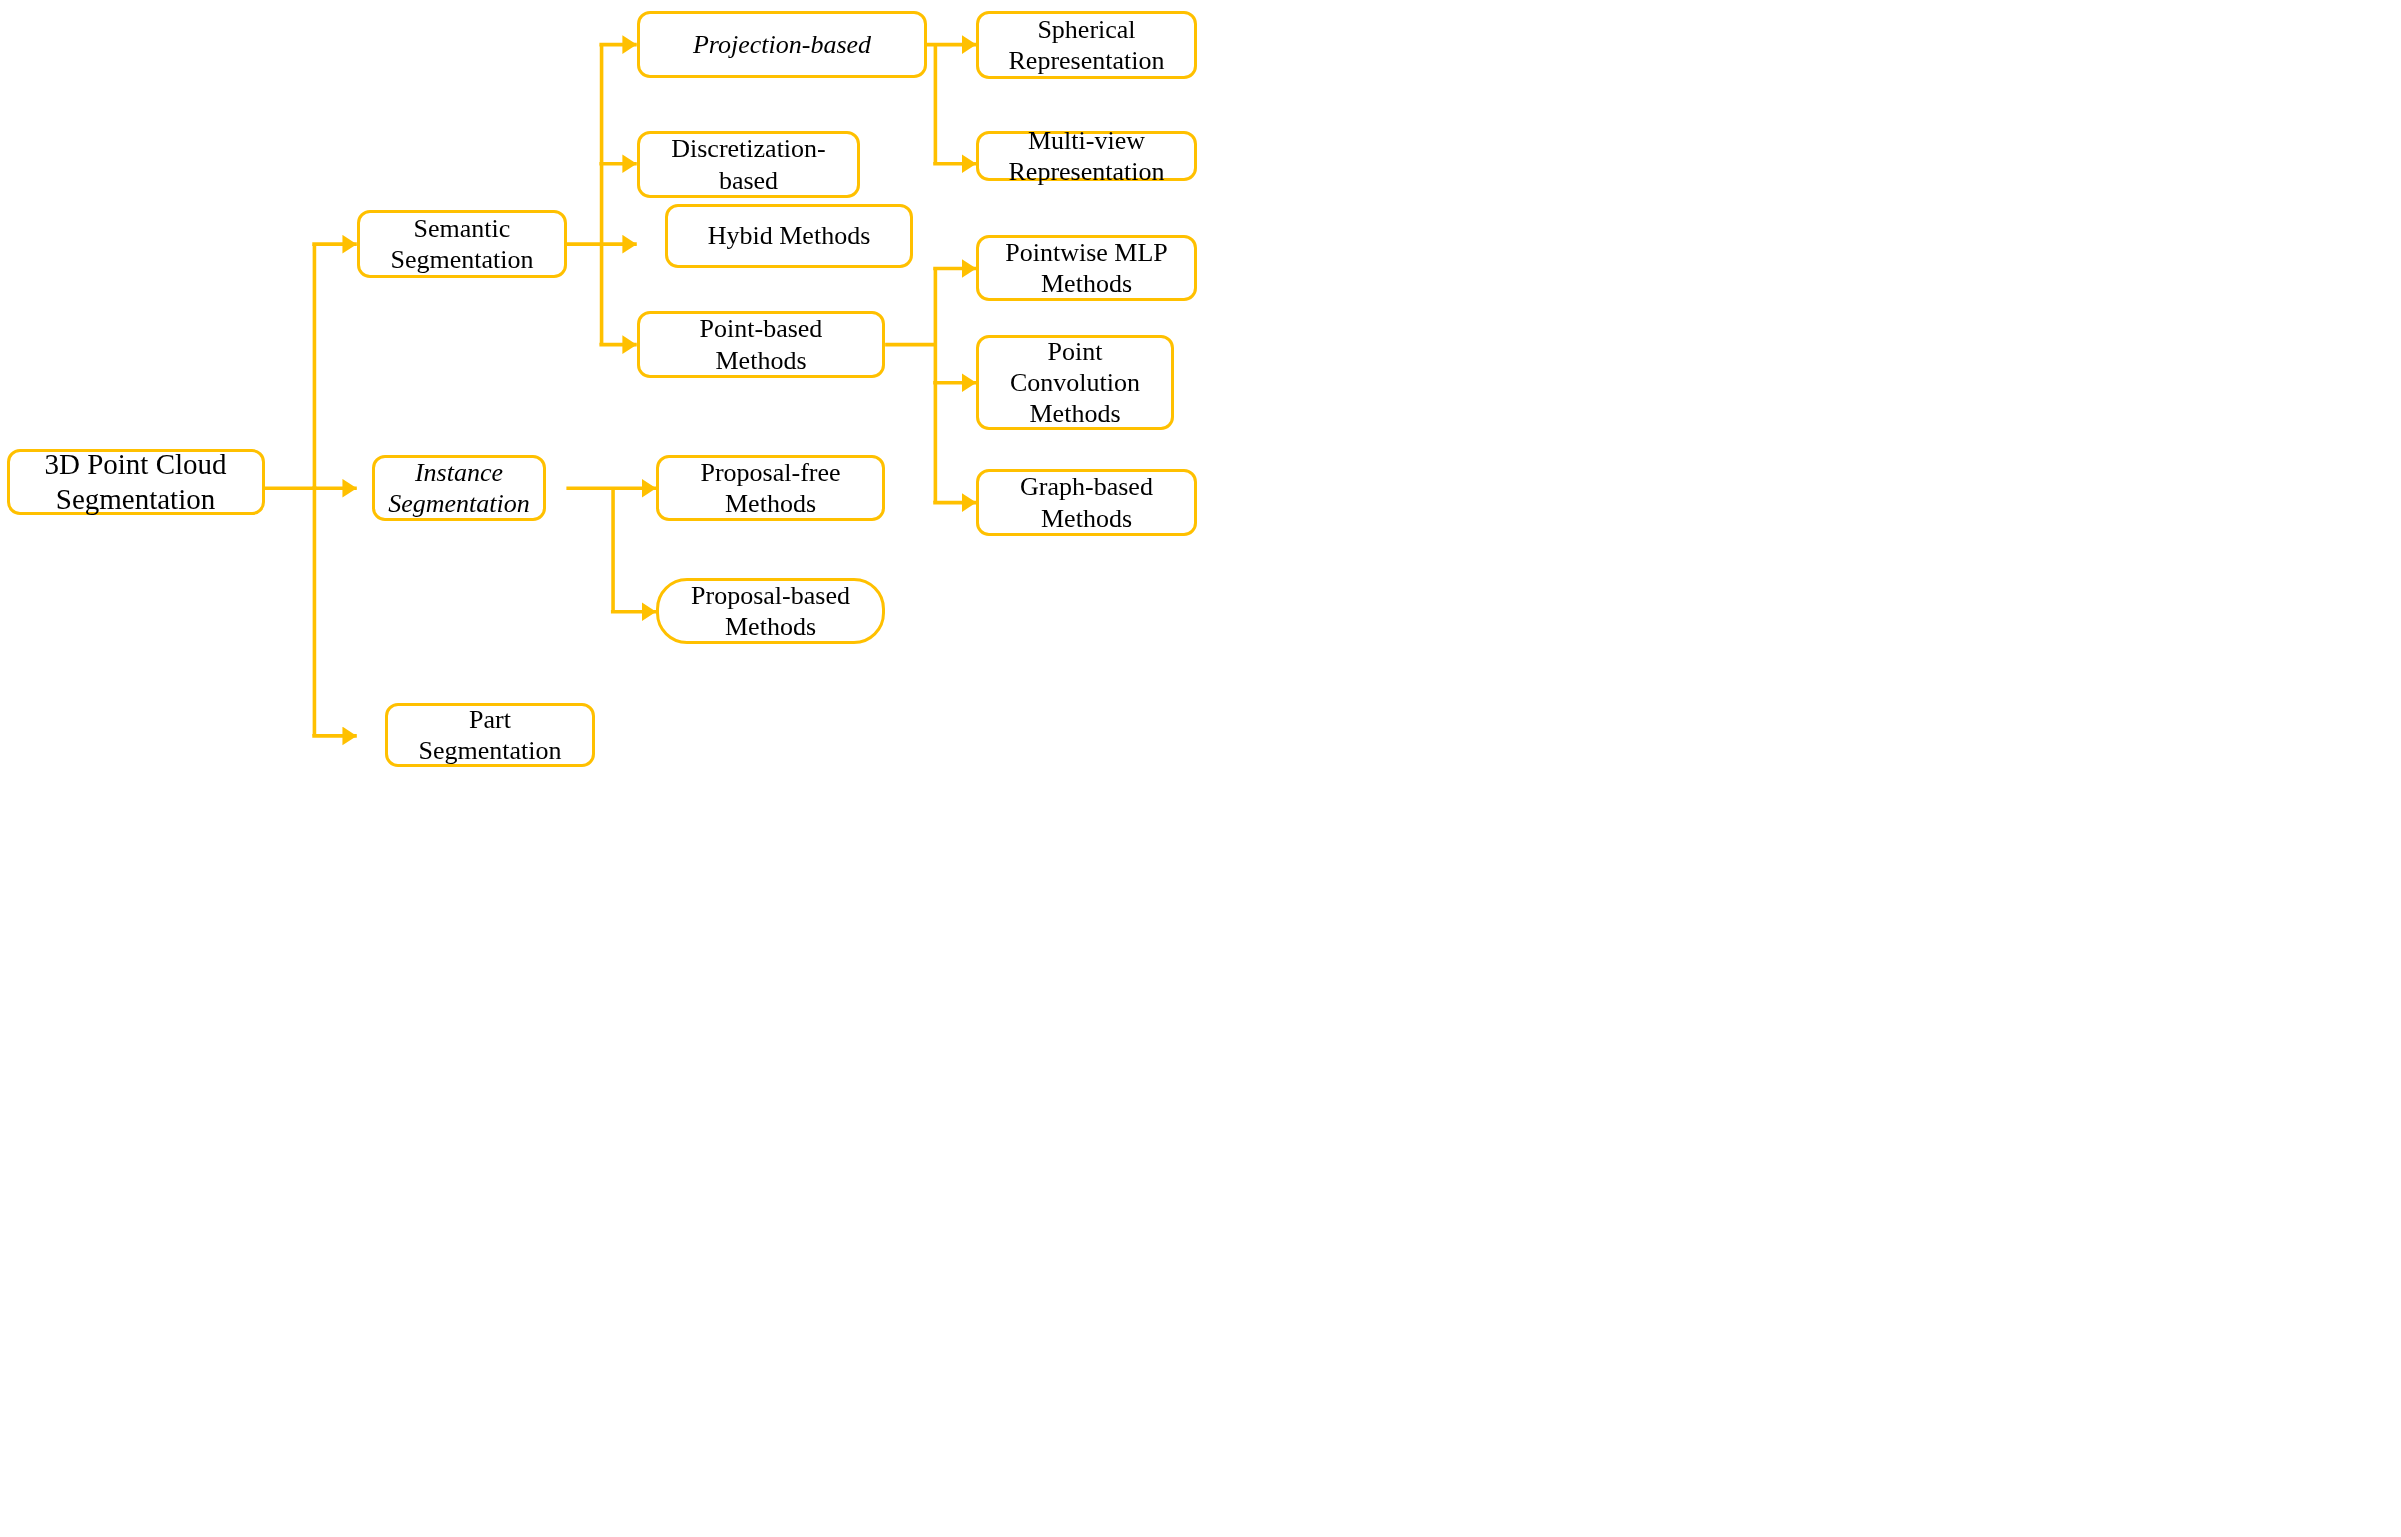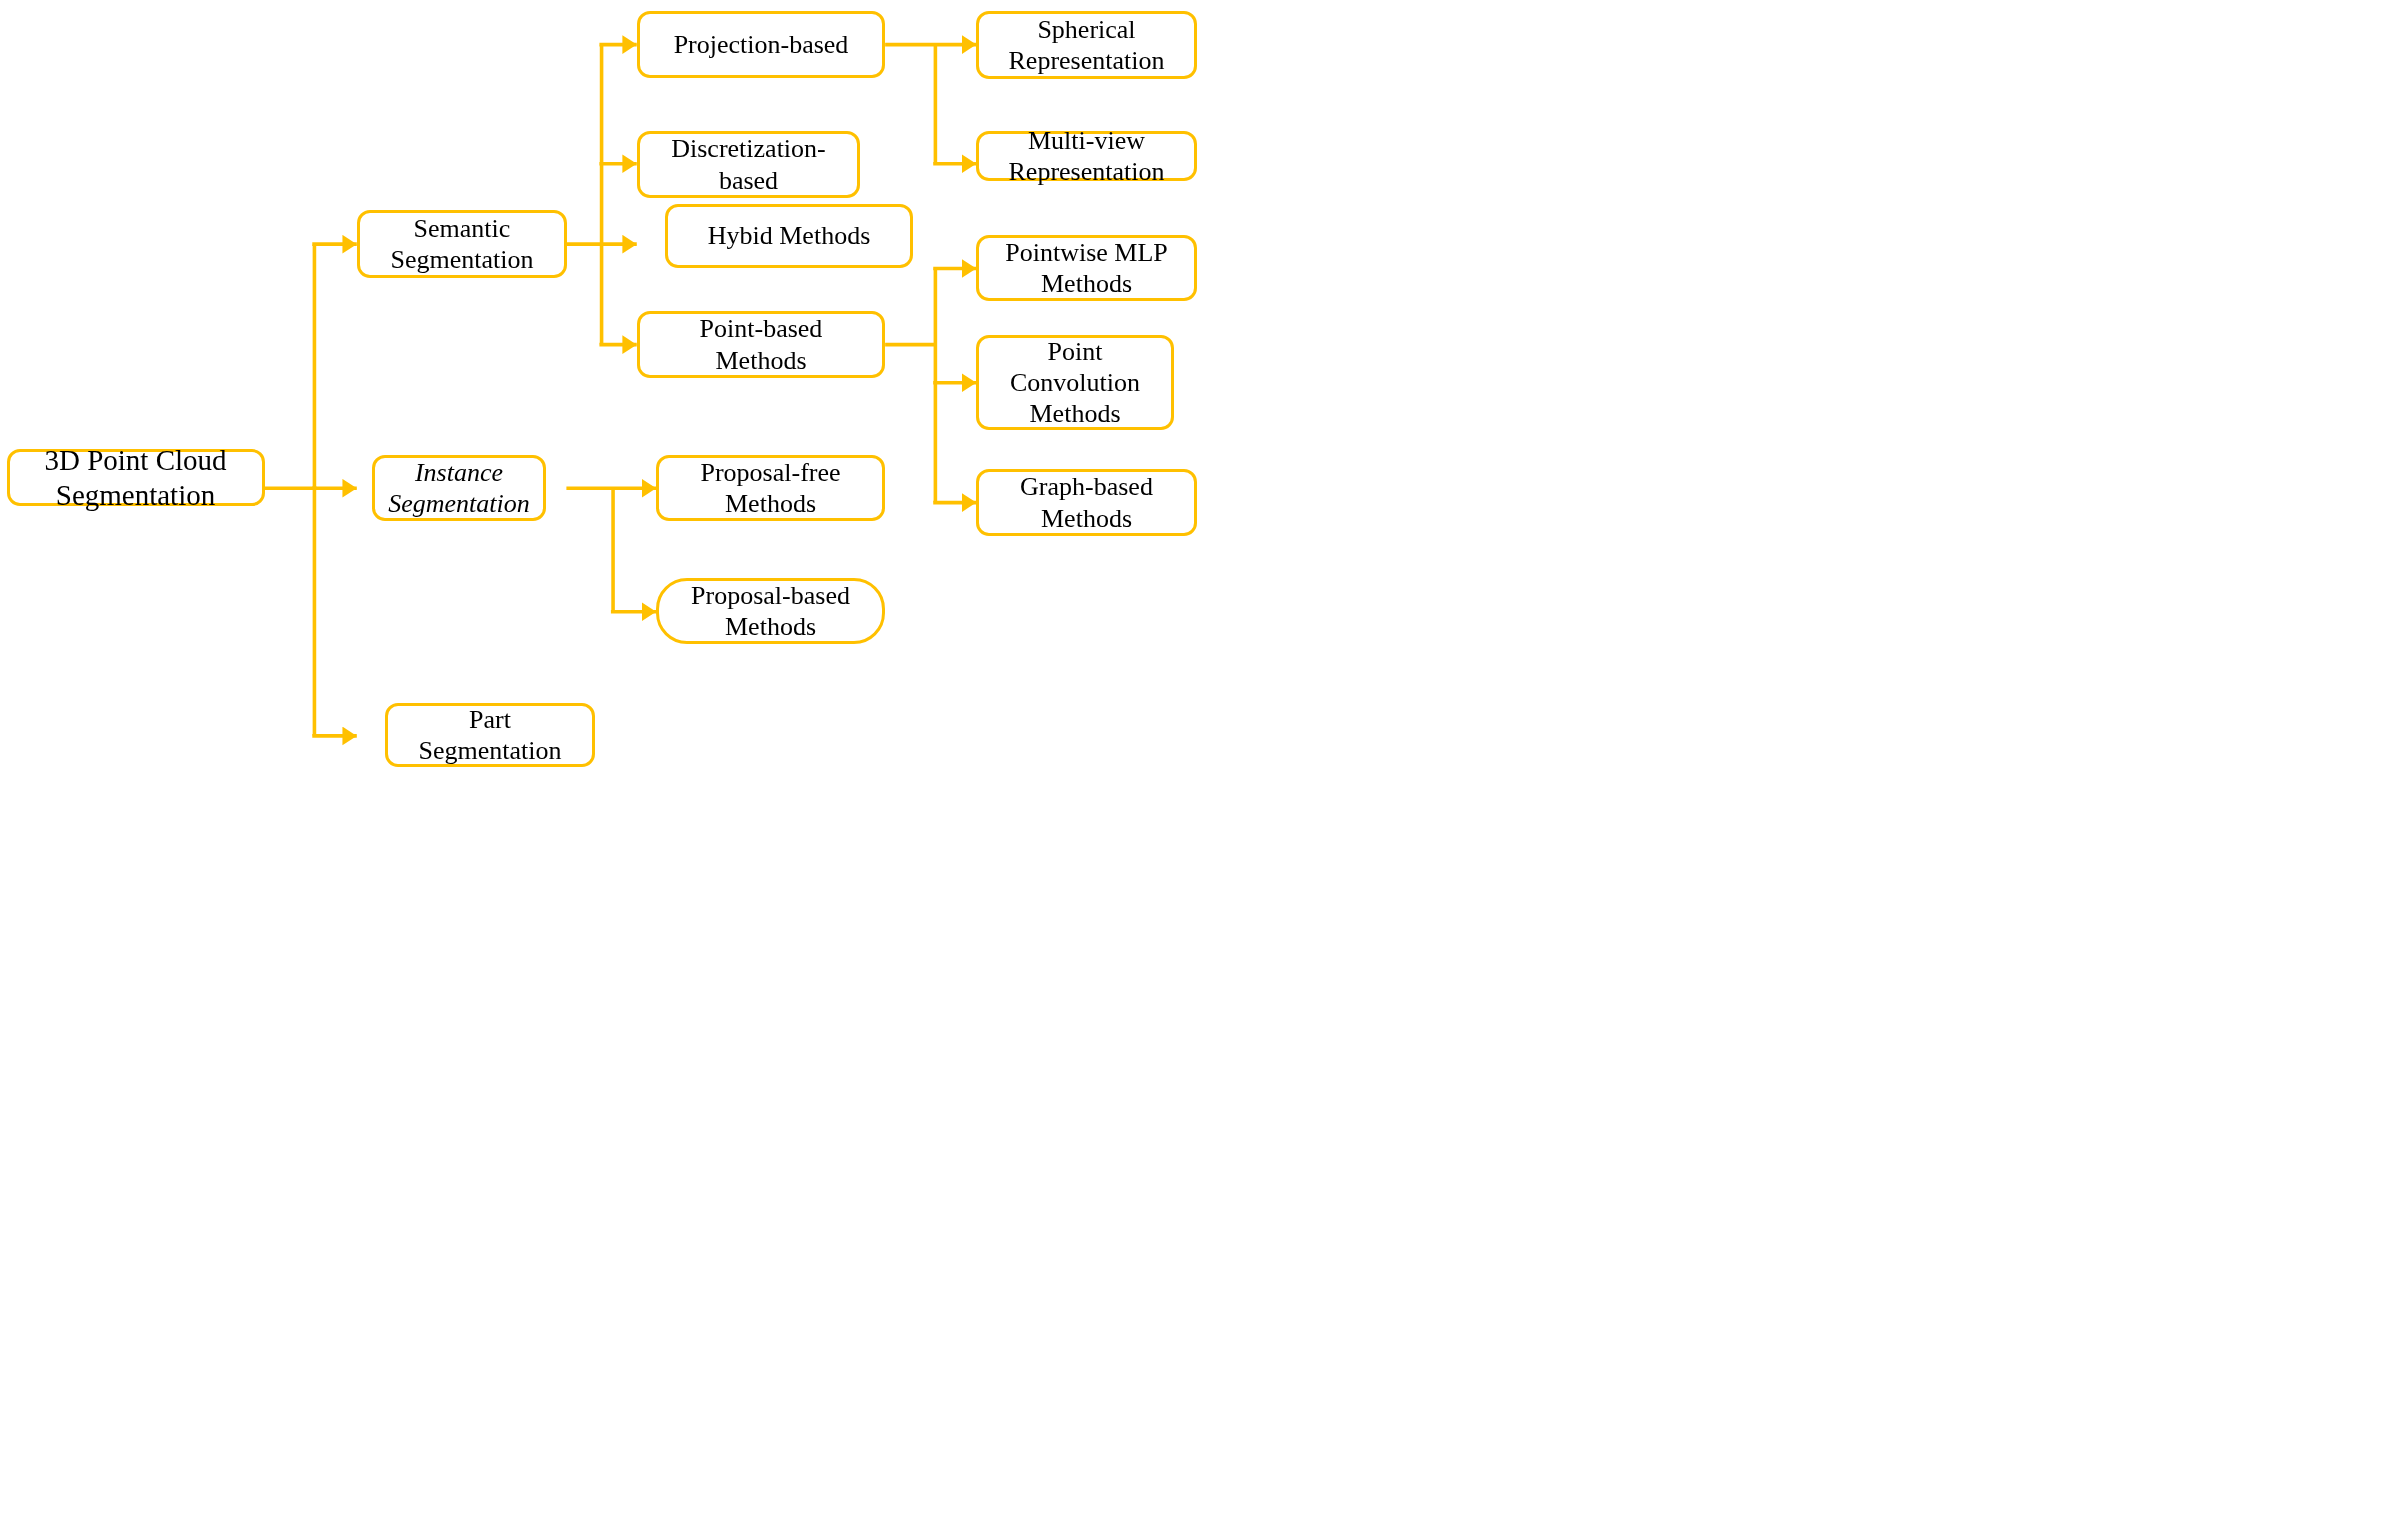--- a/index.html
+++ b/index.html
@@ -54,41 +54,41 @@
     <path d="M1303,374 V700"></path>
     <path d="M1300,374 H1360" marker-end="url(#arw)"></path>
     <path d="M1300,533 H1360" marker-end="url(#arw)"></path>
     <path d="M1300,700 H1360" marker-end="url(#arw)"></path>
 
     <path d="M789,680 H914" marker-end="url(#arw)"></path>
     <path d="M854,680 V852"></path>
     <path d="M851,852 H914" marker-end="url(#arw)"></path>
   </svg>
 
-  <div class="node node-root" style="left:6.5px; top:449px; width:258px; height:57px;text-align:center;">
+  <div class="node node-root" style="left:6.5px; top:449px; width:258px; height:66px;text-align:center;">
     <span class="label">3D Point Cloud
 Segmentation</span>
   </div>
 
   <div class="node" style="left:357px; top:210px; width:210px; height:68px;">
     <span class="label">Semantic
 Segmentation</span>
   </div>
 
   <div class="node" style="left:372px; top:455px; width:174px; height:66px;font-style:italic;">
     <span class="label">Instance
 Segmentation</span>
   </div>
 
   <div class="node" style="left:357px; top:703px; width:210px; height:64px;margin-left:28px;">
     <span class="label">Part
 Segmentation</span>
   </div>
 
-  <div class="node" style="left:637px; top:10.8px; width:248px; height:67px;">
+  <div class="node" style="left:637px; top:10.8px; width:290px; height:67px;font-style:italic;">
     <span class="label">Projection-based</span>
   </div>
 
   <div class="node" style="left:637px; top:131px; width:223px; height:67px;">
     <span class="label">Discretization-
 based</span>
   </div>
 
   <div class="node" style="left:637px; top:204px; width:248px; height:64px;margin-left:28px;">
     <span class="label">Hybid Methods</span>

